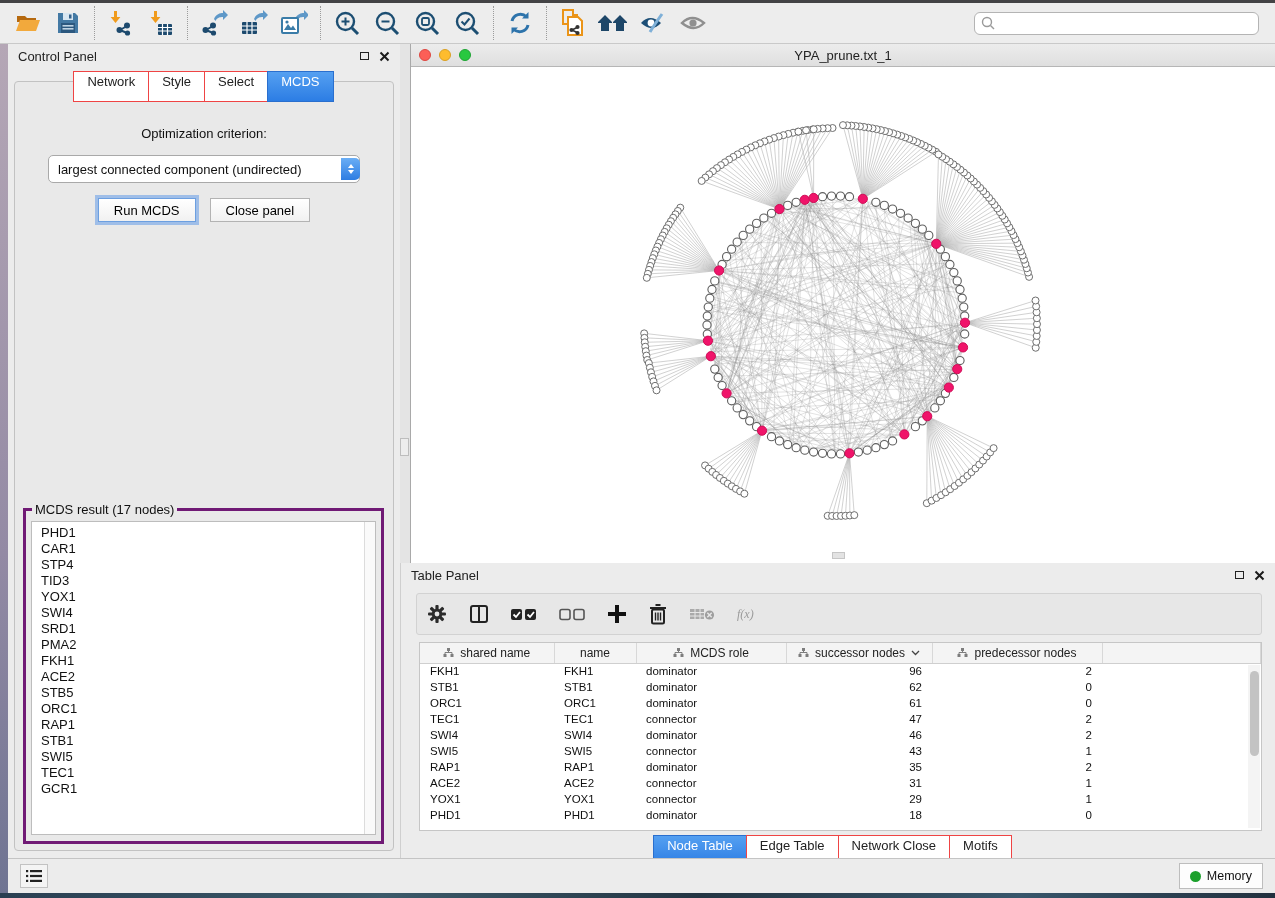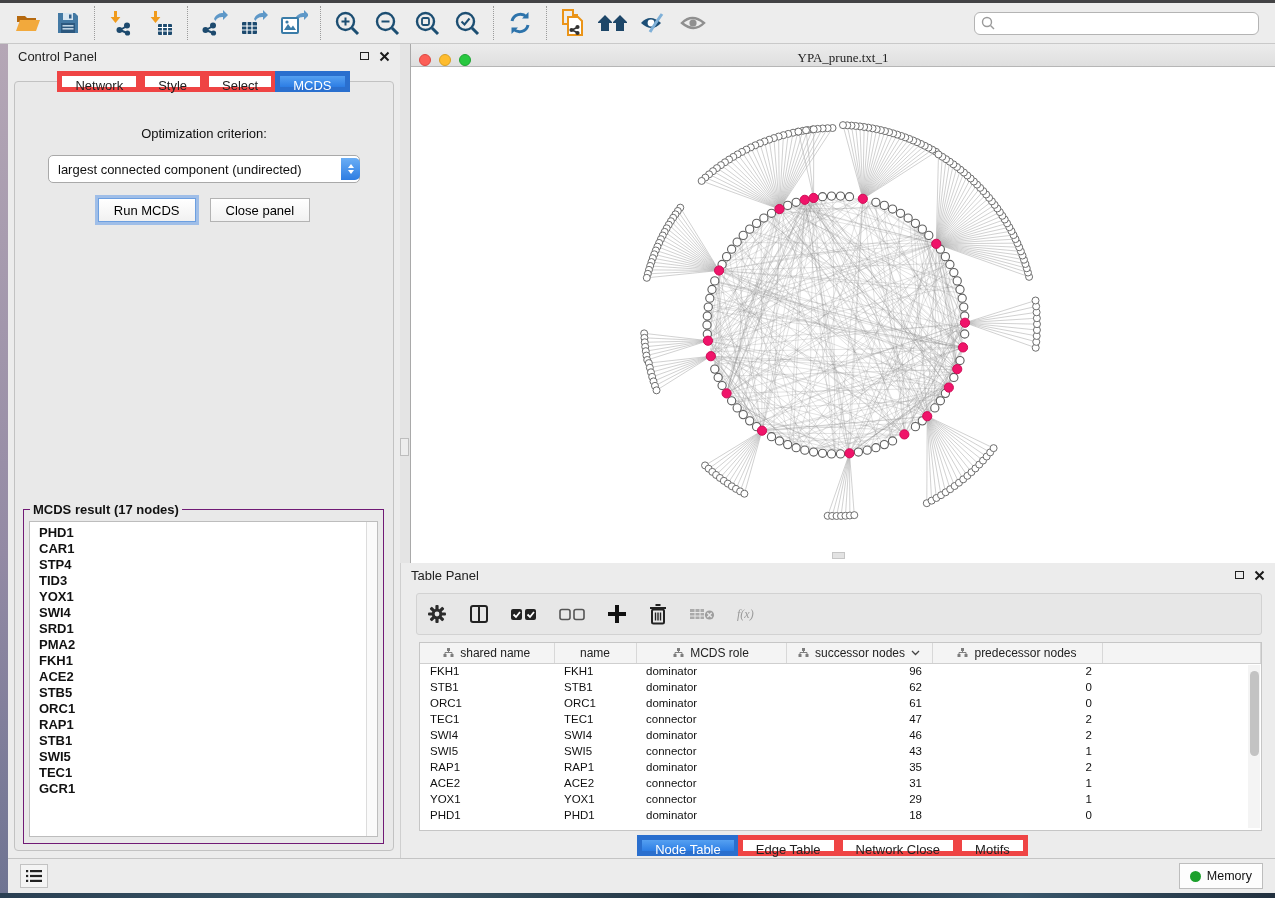--- a/index.html
+++ b/index.html
@@ -29,59 +29,59 @@
 
   
   .control-panel { position:absolute; left:8px; top:44px; width:392px; height:814px;
     background:#ececec; }
   .panel-titlebar { height:24px; display:flex; align-items:center; padding:0 10px; }
   .panel-title { font-size:13px; color:#222; }
   .panel-controls { margin-left:auto; display:flex; align-items:center; gap:10px; }
   .float-box { width:9px; height:8px; border:1.5px solid #222; display:inline-block; }
   .close-x { width:11px; height:11px; }
   .tabs-row { display:flex; justify-content:center; position:relative; z-index:2; margin-top:3px; }
-  .tab { height:21px; padding:2px 13px; background:#fff; border:5px solid #ef4444;
+  .tab { height:31px; padding:2px 13px; background:#fff; border:1px solid #ef4444;
     font-size:13px; color:#222; margin-left:-1px; border-radius:0; line-height:16px; }
   .tab.selected { background:linear-gradient(#55a0f1,#2c7de4); color:#fff; border-color:#2a6fce; }
   .cp-body { position:absolute; left:6px; right:6px; top:37px; bottom:7px;
     background:#e9e9e9; border:1px solid #c2c2c2; border-radius:4px; padding-top:8px; }
   .opt-label { text-align:center; margin-top:36px; font-size:13px; }
   .dropdown { margin:14px auto 0; width:312px; height:28px; background:#fff;
     border:1px solid #a9a9a9; border-radius:5px; display:flex; align-items:center; position:relative; }
   .dropdown .dd-text { flex:1; font-size:13px; padding-left:9px; white-space:nowrap; overflow:hidden; }
   .dd-stepper { width:19px; height:22px; margin:-1px -1px -1px 0; border-radius:0 5px 5px 0;
     background:linear-gradient(#6aaef5,#2e7de2); display:flex; flex-direction:column;
     align-items:center; justify-content:center; gap:2px; }
   .dd-stepper .tri-up { width:0;height:0;border-left:3.5px solid transparent;border-right:3.5px solid transparent;border-bottom:4.5px solid #fff; }
   .dd-stepper .tri-dn { width:0;height:0;border-left:3.5px solid transparent;border-right:3.5px solid transparent;border-top:4.5px solid #fff; }
   .btn-row { display:flex; justify-content:center; gap:14px; margin-top:15px; }
   .btn { height:24px; padding:3px 15px; font-size:13px; background:linear-gradient(#ffffff,#f1f1f1);
     border:1px solid #b3b3b3; border-radius:0; font-family:"Liberation Sans",sans-serif; }
   .btn.focused { box-shadow:0 0 0 3px rgba(98,155,232,.55); border-color:#6c9fe0; }
   .mcds-fieldset { position:absolute; left:8px; right:9px; top:420px; bottom:6px;
-    border:1px solid #701a75; background:#e9e9e9;font-weight:bold; }
+    border:3px solid #701a75; background:#e9e9e9; }
   .mcds-fieldset legend { font-size:13px; margin-left:6px; padding:0 3px; }
   .mcds-list { position:absolute; left:5px; right:5px; top:4px; bottom:6px; background:#fff;
     border:1px solid #bdbdbd; overflow:hidden; }
   .mcds-scroll { position:absolute; right:0; top:0; bottom:0; width:11px;
     background:#fafafa; border-left:1px solid #dcdcdc; }
   .mcds-item { font-size:13px; line-height:16px; padding-left:9px; }
 
   
   .v-splitter { position:absolute; left:400px; top:44px; width:10px; height:519px; background:#e4e4e4; }
   .v-grip { position:absolute; left:0px; top:394px; width:9px; height:18px;
     background:#ededed; border:1px solid #bdbdbd; }
   .h-grip { position:absolute; left:457px; bottom:2px; width:13px; height:7px;
     background:#e3e3e3; border:1px solid #c6c6c6; }
 
   
   .network-window { position:absolute; left:410px; top:44px; width:865px; height:519px;
     border-left:1px solid #a9a9a9; background:#fff; }
   .net-titlebar { height:23px; background:linear-gradient(#ececec,#dfdfdf);
-    border-bottom:1px solid #b6b6b6; display:flex; align-items:flex-end; padding:0 8px; position:relative;font-family:Liberation Serif, serif; }
+    border-bottom:1px solid #b6b6b6; display:flex; align-items:center; padding:0 8px; position:relative; }
   .traffic { display:flex; gap:8px; }
   .light { width:12px; height:12px; border-radius:50%; }
   .light.red { background:#fc5f57; border:1px solid #dd4741; }
   .light.yellow { background:#febc2e; border:1px solid #d9a022; }
   .light.green { background:#28c840; border:1px solid #1ea433; }
   .net-title { position:absolute; left:0; right:0; text-align:center; font-size:13px; color:#222; }
   .net-canvas { position:relative; width:100%; height:495px; background:#fff; }
 
   
   .table-panel { position:absolute; left:400px; top:563px; width:875px; height:295px;

